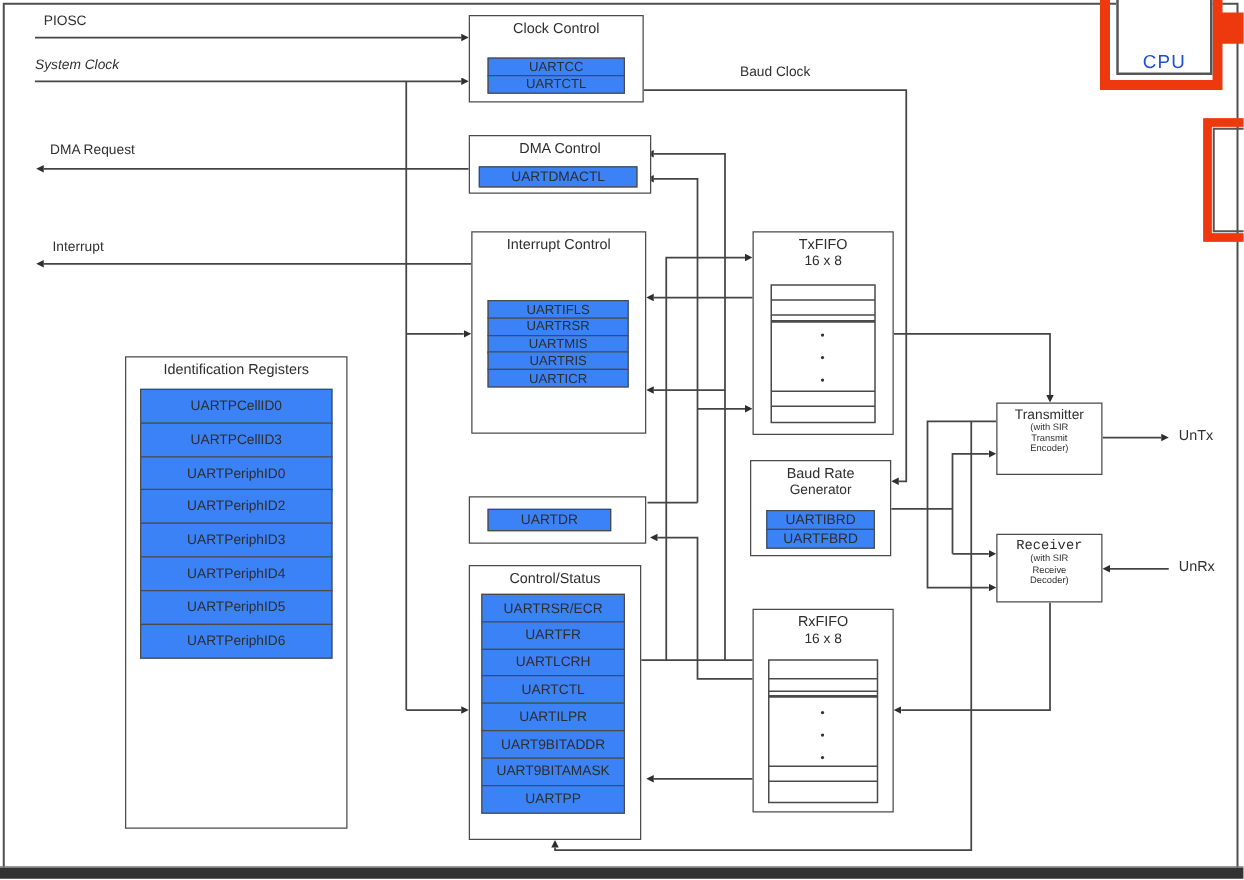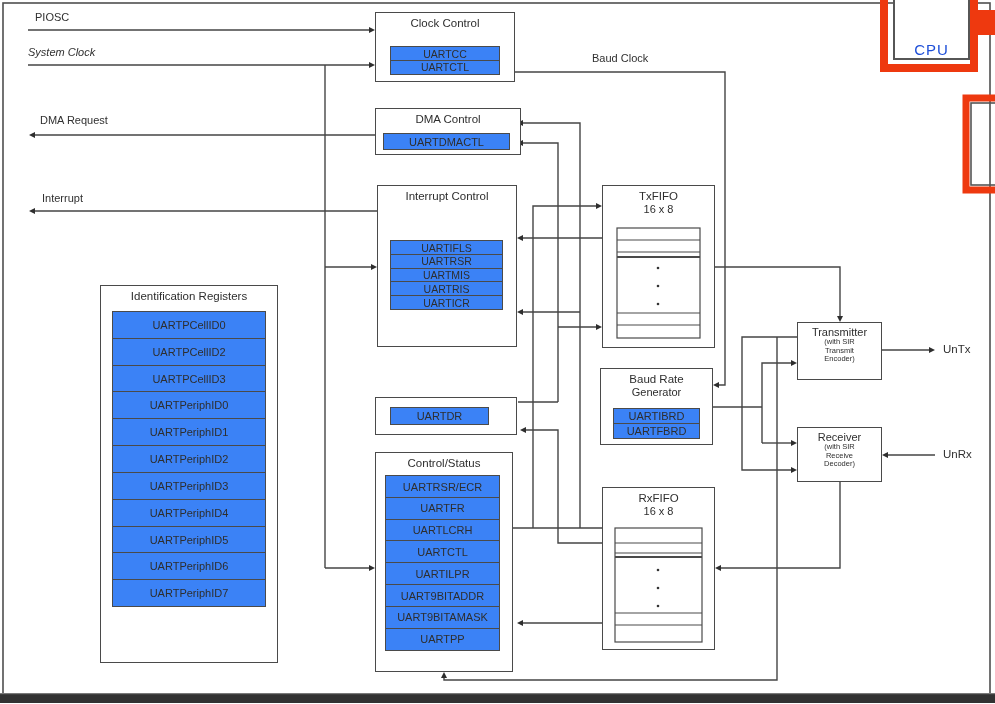--- a/index.html
+++ b/index.html
@@ -144,30 +144,27 @@
     <div class="reg h15">UARTMIS</div>
     <div class="reg h15">UARTRIS</div>
     <div class="reg h15">UARTICR</div>
   </div>
 
   <div class="box" style="left:100px;top:285px;width:178px;height:378px;">
     <span class="bt">Identification Registers</span>
   </div>
   <div class="stack" style="left:112px;top:311px;width:154px;">
     <div class="reg h28">UARTPCellID0</div>
-    <div class="reg h28">UARTPCellID2</div>
     <div class="reg h28">UARTPCellID3</div>
     <div class="reg h28">UARTPeriphID0</div>
-    <div class="reg h28">UARTPeriphID1</div>
     <div class="reg h28">UARTPeriphID2</div>
     <div class="reg h28">UARTPeriphID3</div>
     <div class="reg h28">UARTPeriphID4</div>
     <div class="reg h28">UARTPeriphID5</div>
     <div class="reg h28">UARTPeriphID6</div>
-    <div class="reg h28">UARTPeriphID7</div>
   </div>
 
   <div class="box" style="left:375px;top:397px;width:142px;height:38px;"></div>
   <div class="stack" style="left:390px;top:407px;width:99px;">
     <div class="reg h18">UARTDR</div>
   </div>
 
   <div class="box" style="left:375px;top:452px;width:138px;height:220px;">
     <span class="bt">Control/Status</span>
   </div>
@@ -202,21 +199,21 @@
   </div>
 
   <div class="box" style="left:797px;top:322px;width:85px;height:58px;">
     <span class="bt" style="font-size:11px;margin-top:3px;">Transmitter</span>
     <span class="smalltxt">(with SIR</span>
     <span class="smalltxt">Transmit</span>
     <span class="smalltxt">Encoder)</span>
   </div>
 
   <div class="box" style="left:797px;top:427px;width:85px;height:55px;">
-    <span class="bt" style="font-size:11px;margin-top:3px;">Receiver</span>
+    <span class="bt" style="font-size:11px;margin-top:3px;font-family:Liberation Mono, monospace;">Receiver</span>
     <span class="smalltxt">(with SIR</span>
     <span class="smalltxt">Receive</span>
     <span class="smalltxt">Decoder)</span>
   </div>
 
   <div id="cpu-box">
     <span>CPU</span>
   </div>
 
 </div>

